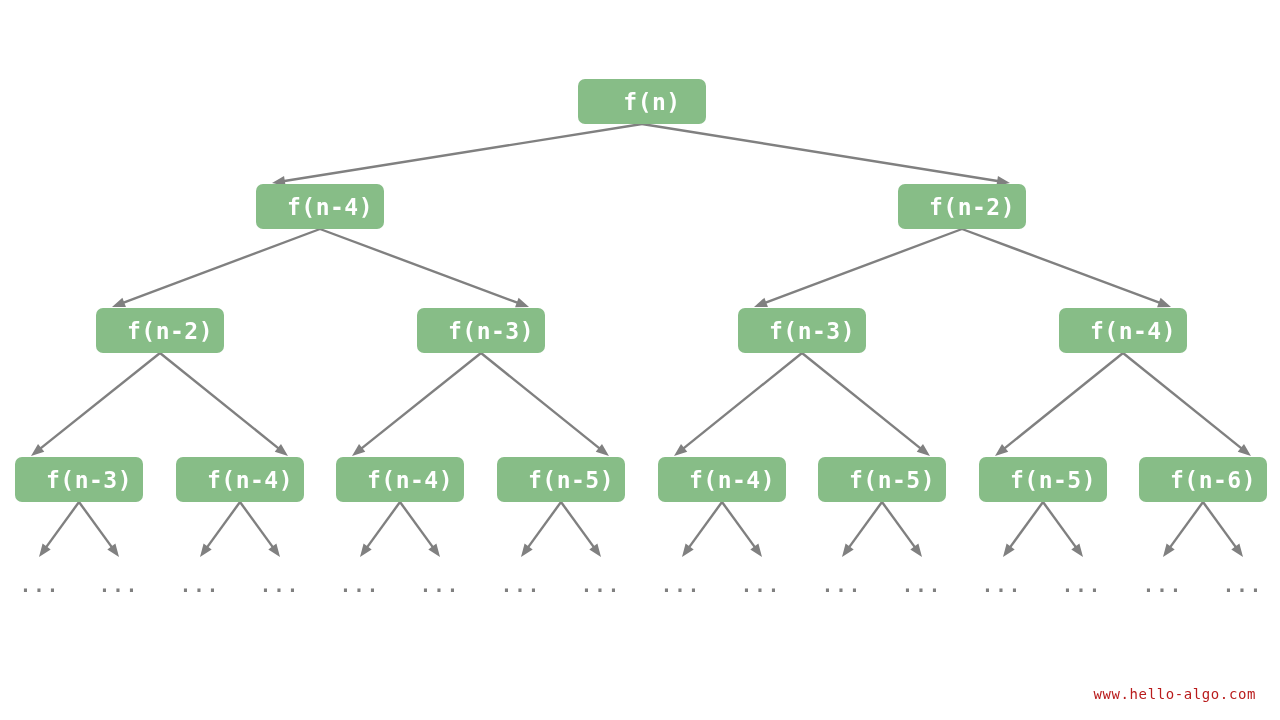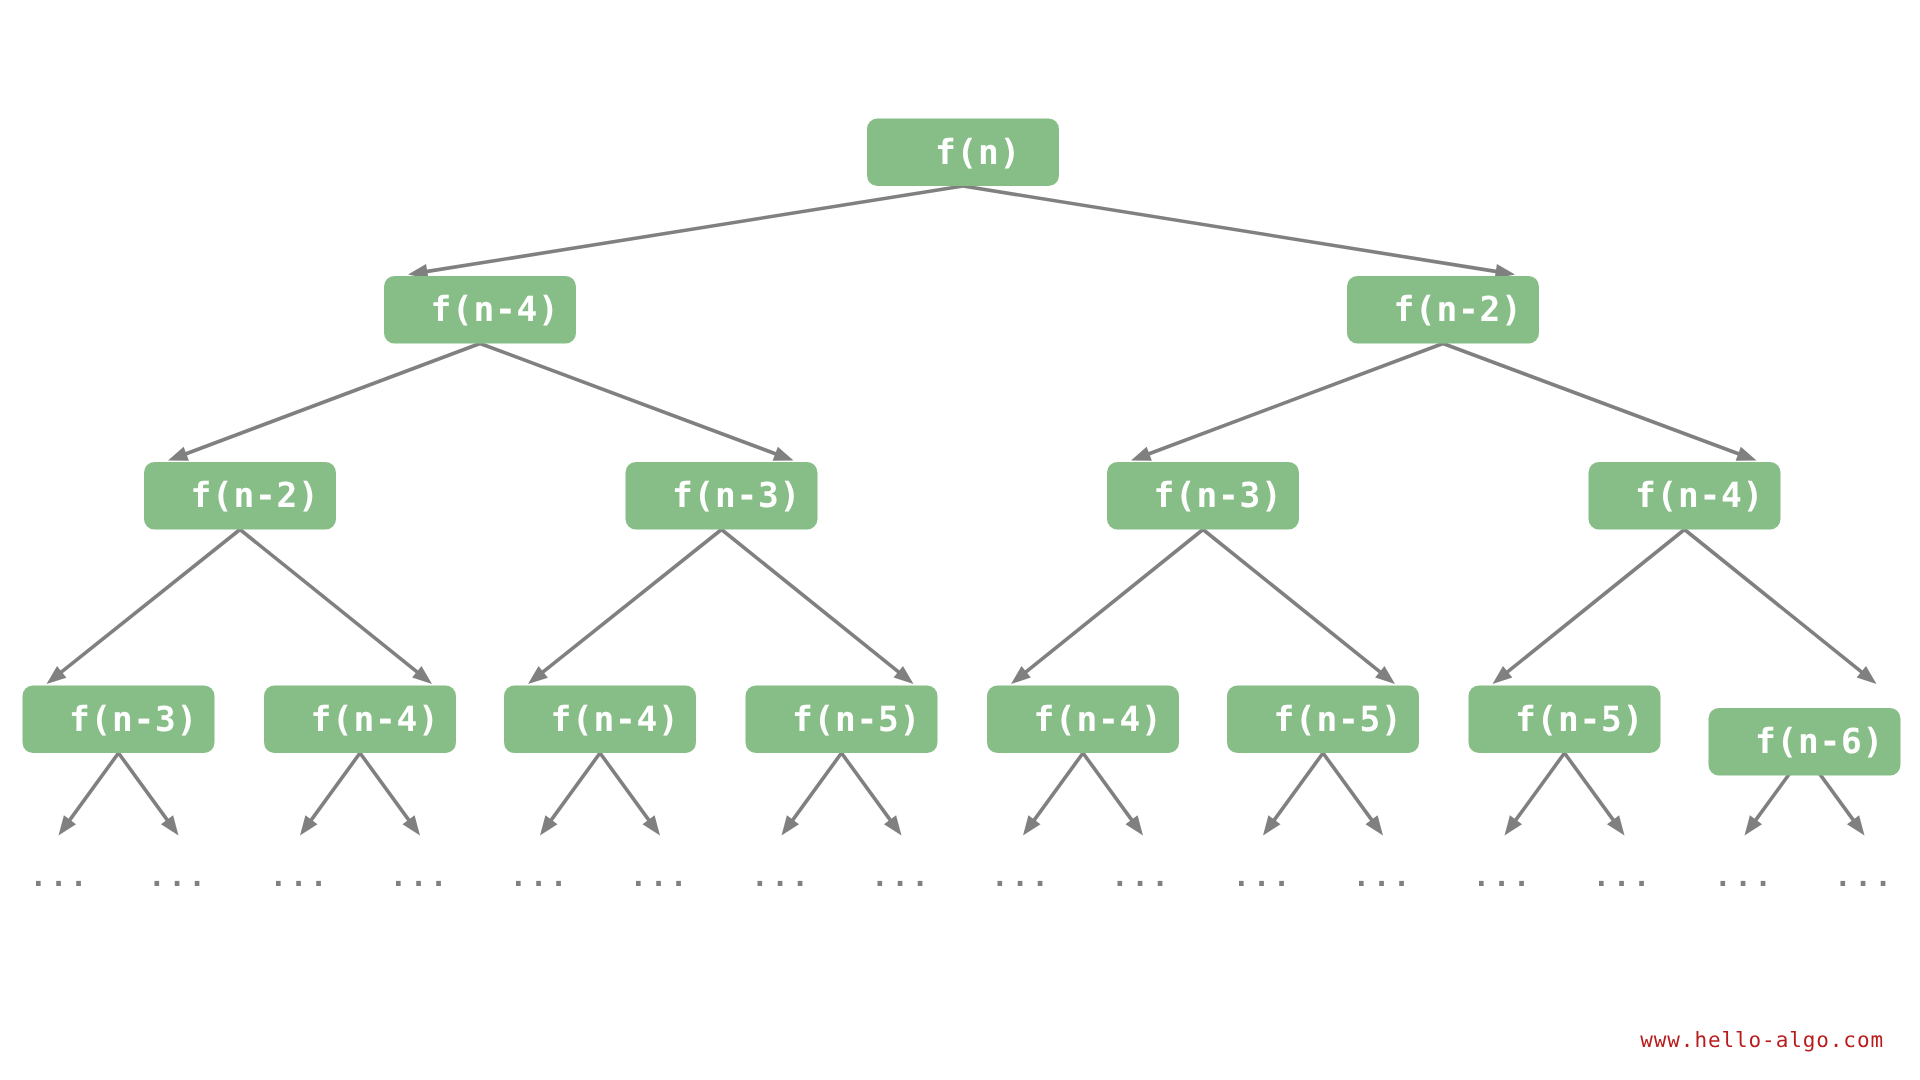--- a/index.html
+++ b/index.html
@@ -230,21 +230,21 @@
       </div>
       <div class="node" style="left: 658px; top: 457px; width: 128px; height: 45px; background: rgb(135, 189, 135); color: rgb(255, 255, 255);">
         <span>f(n-4)</span>
       </div>
       <div class="node" style="left: 818px; top: 457px; width: 128px; height: 45px; background: rgb(135, 189, 135); color: rgb(255, 255, 255);">
         <span>f(n-5)</span>
       </div>
       <div class="node" style="left: 979px; top: 457px; width: 128px; height: 45px; background: rgb(135, 189, 135); color: rgb(255, 255, 255);">
         <span>f(n-5)</span>
       </div>
-      <div class="node" style="left: 1139px; top: 457px; width: 128px; height: 45px; background: rgb(135, 189, 135); color: rgb(255, 255, 255); margin-top: 15px;">
+      <div class="node" style="left: 1139px; top: 457px; width: 128px; height: 45px; background: rgb(135, 189, 135); color: rgb(255, 255, 255);">
         <span>f(n-6)</span>
       </div>
     </div>
 
   <div id="ellipsis-layer">
       <div class="ellipsis" style="left: 40px; top: 585px; color: rgb(128, 128, 128);">...</div>
       <div class="ellipsis" style="left: 119px; top: 585px; color: rgb(128, 128, 128);">...</div>
       <div class="ellipsis" style="left: 200px; top: 585px; color: rgb(128, 128, 128);">...</div>
       <div class="ellipsis" style="left: 280px; top: 585px; color: rgb(128, 128, 128);">...</div>
       <div class="ellipsis" style="left: 360px; top: 585px; color: rgb(128, 128, 128);">...</div>

